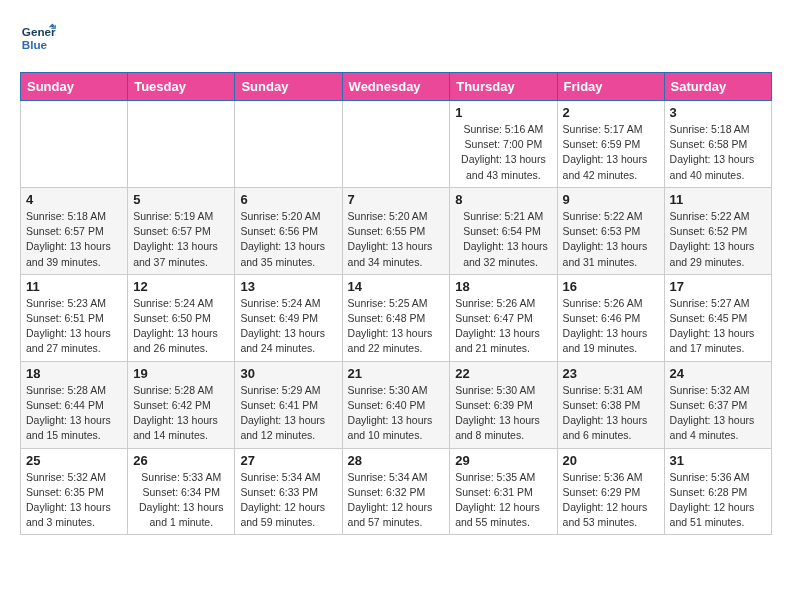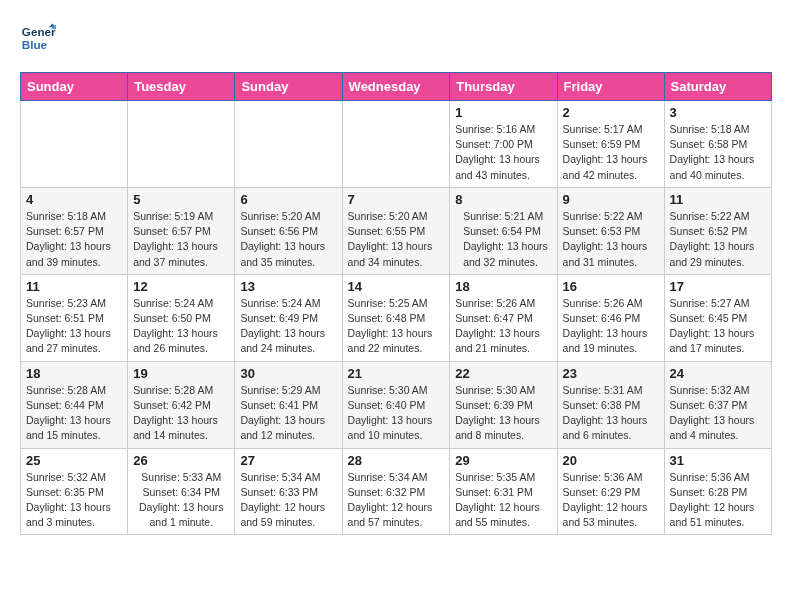--- a/index.html
+++ b/index.html
@@ -107,21 +107,21 @@
       </tr>
   </thead>
   <tbody id="calendar-body">
   <tr>
         <td class="empty-cell"></td>
         <td class="empty-cell"></td>
         <td class="empty-cell"></td>
         <td class="empty-cell"></td>
         <td>
           <span class="day-num">1</span>
-          <div class="day-detail" style="white-space: pre-line;">Sunrise: 5:16 AM
+          <div class="day-detail" style="white-space: pre-line; text-align: center;">Sunrise: 5:16 AM
 Sunset: 7:00 PM
 Daylight: 13 hours
 and 43 minutes.</div>
         </td>
         <td>
           <span class="day-num">2</span>
           <div class="day-detail" style="white-space: pre-line;">Sunrise: 5:17 AM
 Sunset: 6:59 PM
 Daylight: 13 hours
 and 42 minutes.</div>

